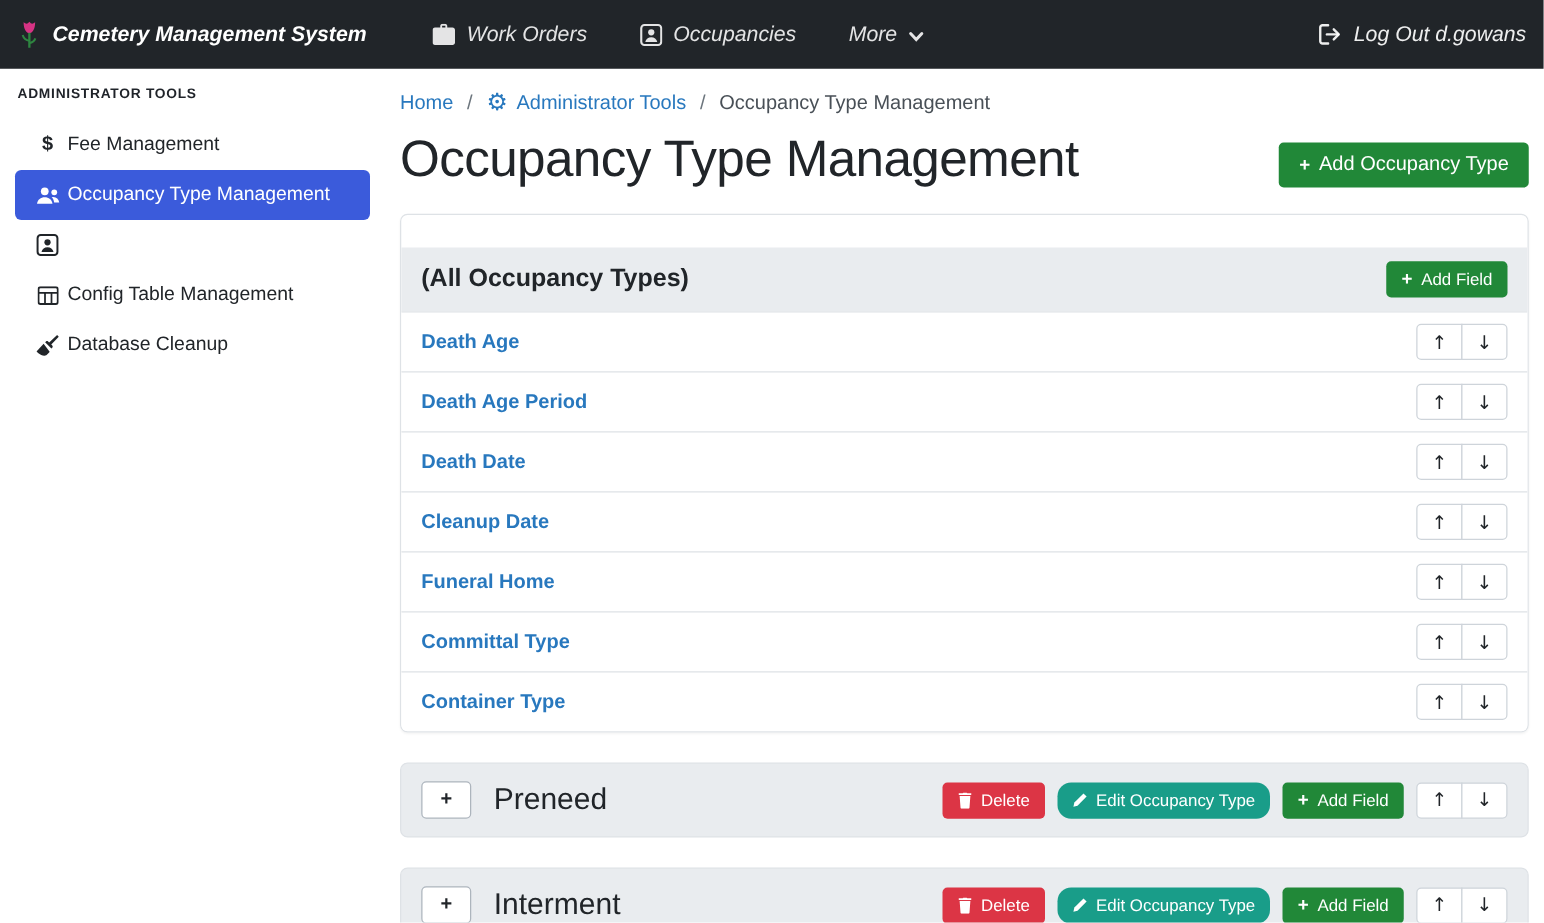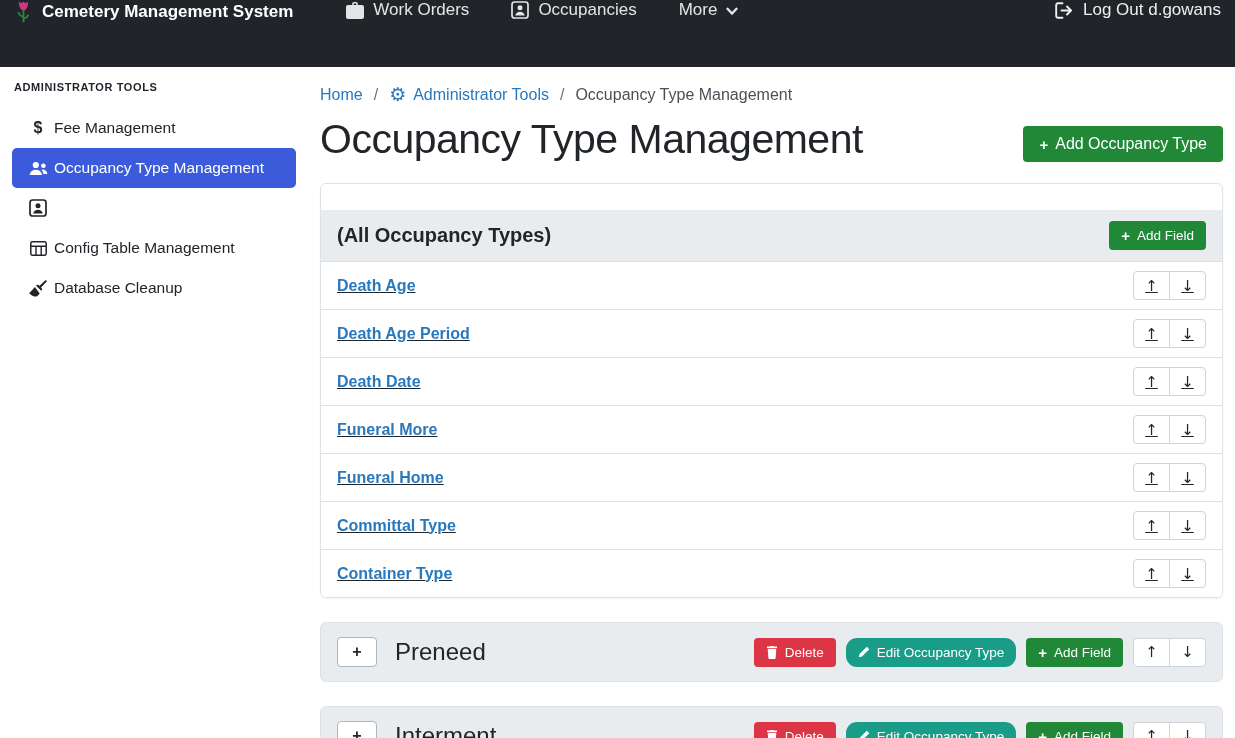--- a/index.html
+++ b/index.html
@@ -6,22 +6,22 @@
   html, body { overflow: hidden; }
   body {
     width: 1235px; height: 738px;
     font-family: "Liberation Sans", "DejaVu Sans", sans-serif;
     background: #fff; color: var(--text-dark, #212529);
   }
   .icon { display: inline-flex; align-items: center; justify-content: center; }
 
   
   .navbar {
-    height: 67px; background: var(--navbar-bg, #212529);
-    display: flex; align-items: flex-start; padding: 0 14px; color: #fff;
+    height: 55px; background: var(--navbar-bg, #212529);
+    display: flex; align-items: center; padding: 0 14px; color: #fff; font-style: italic;
   }
   .brand { display: flex; align-items: center; gap: 9px; font-weight: 700; font-size: 17px; color: #fff; margin-right: 32px; cursor: pointer; }
   .nav-items { display: flex; align-items: center; }
   .nav-item { display: flex; align-items: center; gap: 9px; font-size: 17px; color: rgba(255,255,255,.88); margin: 0 21px; cursor: pointer; }
   .nav-item .caret { margin-top: 3px; }
   .logout { margin-left: auto; display: flex; align-items: center; gap: 9px; font-size: 17px; color: rgba(255,255,255,.92); cursor: pointer; }
 
   
   .layout { display: flex; height: 702px; }
   .sidebar { width: 308px; flex-shrink: 0; padding: 14px 12px 0 12px; }
@@ -66,21 +66,21 @@
     border: 1px solid var(--card-border, #dee2e6); border-radius: 6px; margin-top: 20px;
     overflow: hidden; box-shadow: 0 1px 2px rgba(0,0,0,.05);
   }
   .card-header {
     background: var(--card-header-bg, #e9ecef); padding: 11px 16px;
     display: flex; align-items: center; justify-content: space-between; margin-top: 26px;
   }
   .card-title { font-size: 20px; font-weight: 600; color: #212529; }
   .field-row {
     display: flex; align-items: center; justify-content: space-between;
-    padding: 9px 16px; border-top: 1px solid var(--card-border, #dee2e6); background: #fff; text-decoration: underline;
+    padding: 9px 16px; border-top: 1px solid var(--card-border, #dee2e6); background: #fff;
   }
   .field-link { color: var(--link, #2878be); font-weight: 700; font-size: 16px; text-decoration: none; cursor: pointer; }
 
   .arrow-group { display: inline-flex; }
   .arrow-btn {
     width: 37px; height: 29px; background: #fff; border: 1px solid var(--btn-border, #ced4da);
     color: #212529; font-size: 15px; display: inline-flex; align-items: center; justify-content: center;
     cursor: pointer; font-family: "DejaVu Sans", sans-serif; padding: 0;
   }
   .arrow-btn.up { border-radius: 4px 0 0 4px; }
@@ -260,21 +260,21 @@
             <div class="arrow-group">
               <button class="arrow-btn up">
                 <span>↑</span>
               </button>
               <button class="arrow-btn down">
                 <span>↓</span>
               </button>
             </div>
           </div>
           <div class="field-row">
-            <a class="field-link">Funeral More</a>
+            <a class="field-link">Cleanup Date</a>
             <div class="arrow-group">
               <button class="arrow-btn up">
                 <span>↑</span>
               </button>
               <button class="arrow-btn down">
                 <span>↓</span>
               </button>
             </div>
           </div>
           <div class="field-row">

